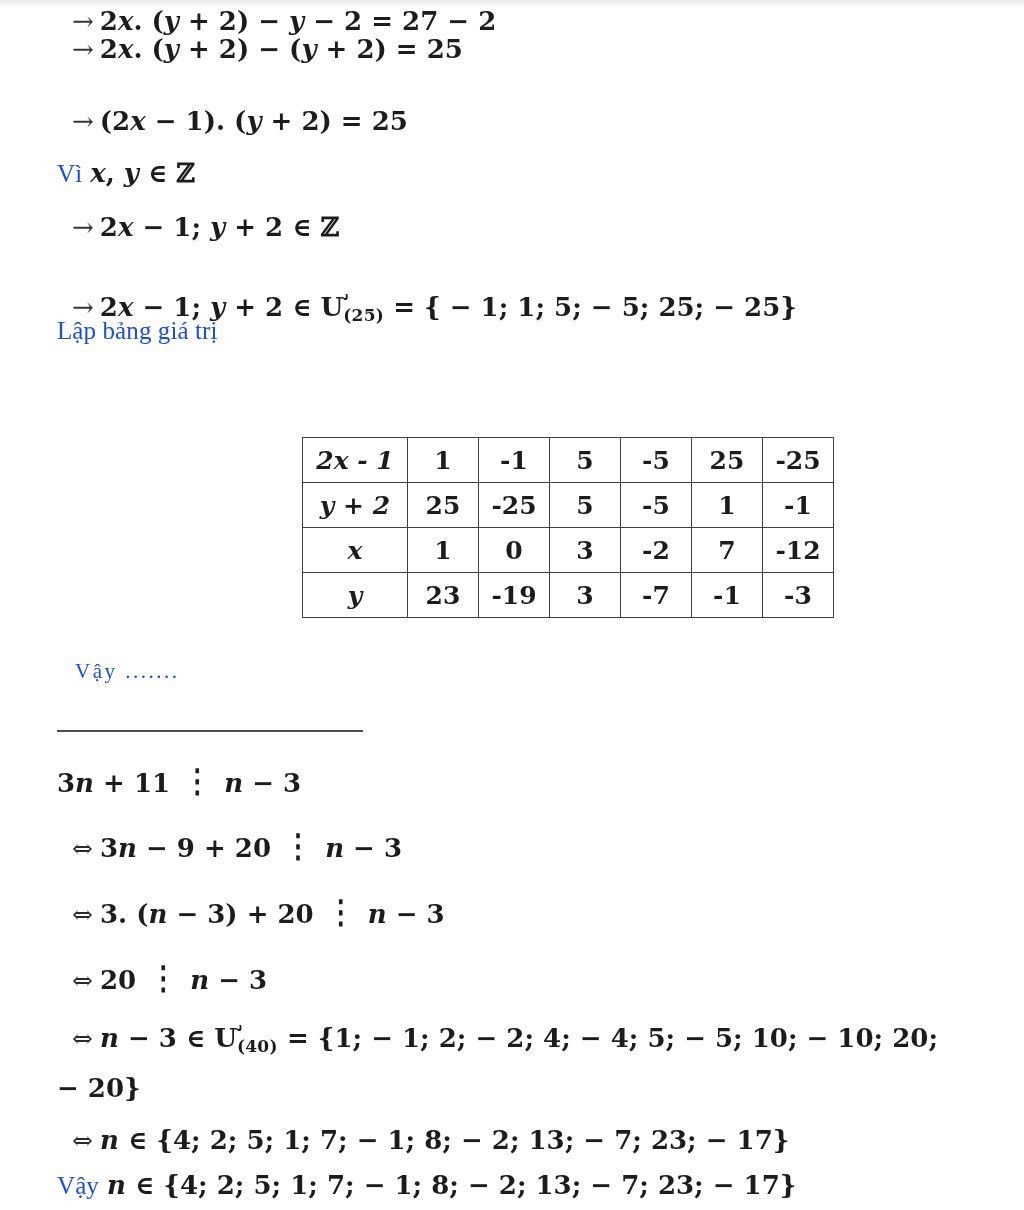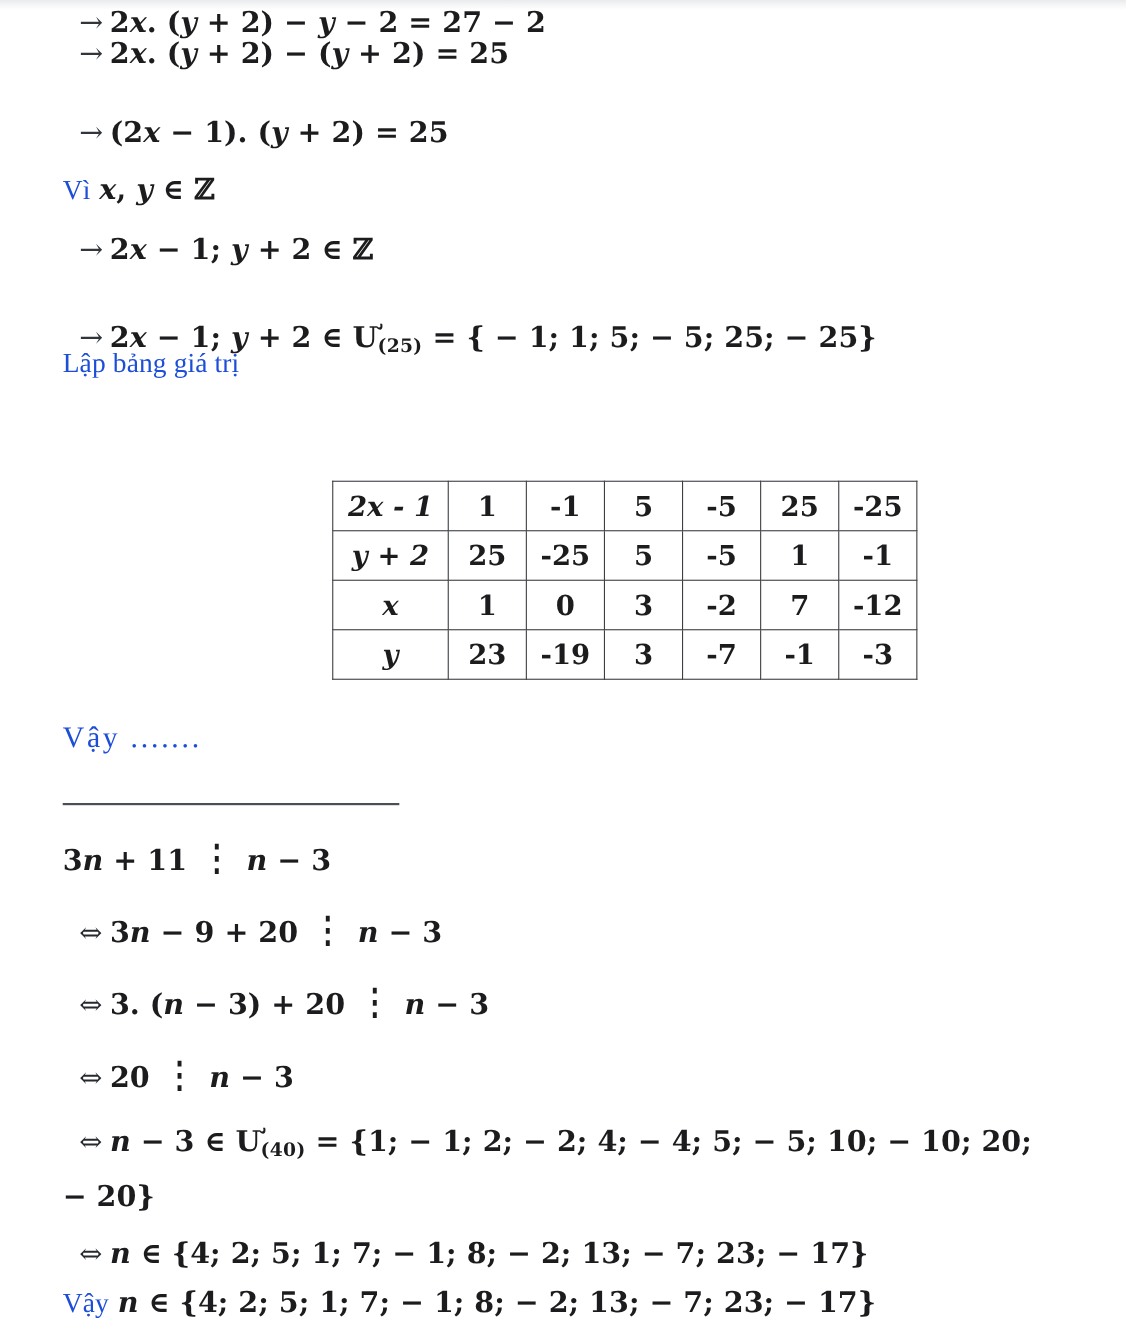--- a/index.html
+++ b/index.html
@@ -68,21 +68,22 @@
   }
   .iff {
     font-family: "DejaVu Serif", serif;
     font-size: 25px;
     font-weight: 400;
     color: #26292d;
     padding-right: 7px;
   }
   .dots {
     letter-spacing: 2.5px;
-    font-size: 27px;
+    font-size: 21px;
+    margin-left: 18px;
   }
 
   
   .divider {
     position: absolute;
     height: 0;
     border-top: 2px solid #4a4f55;
   }
 
   

